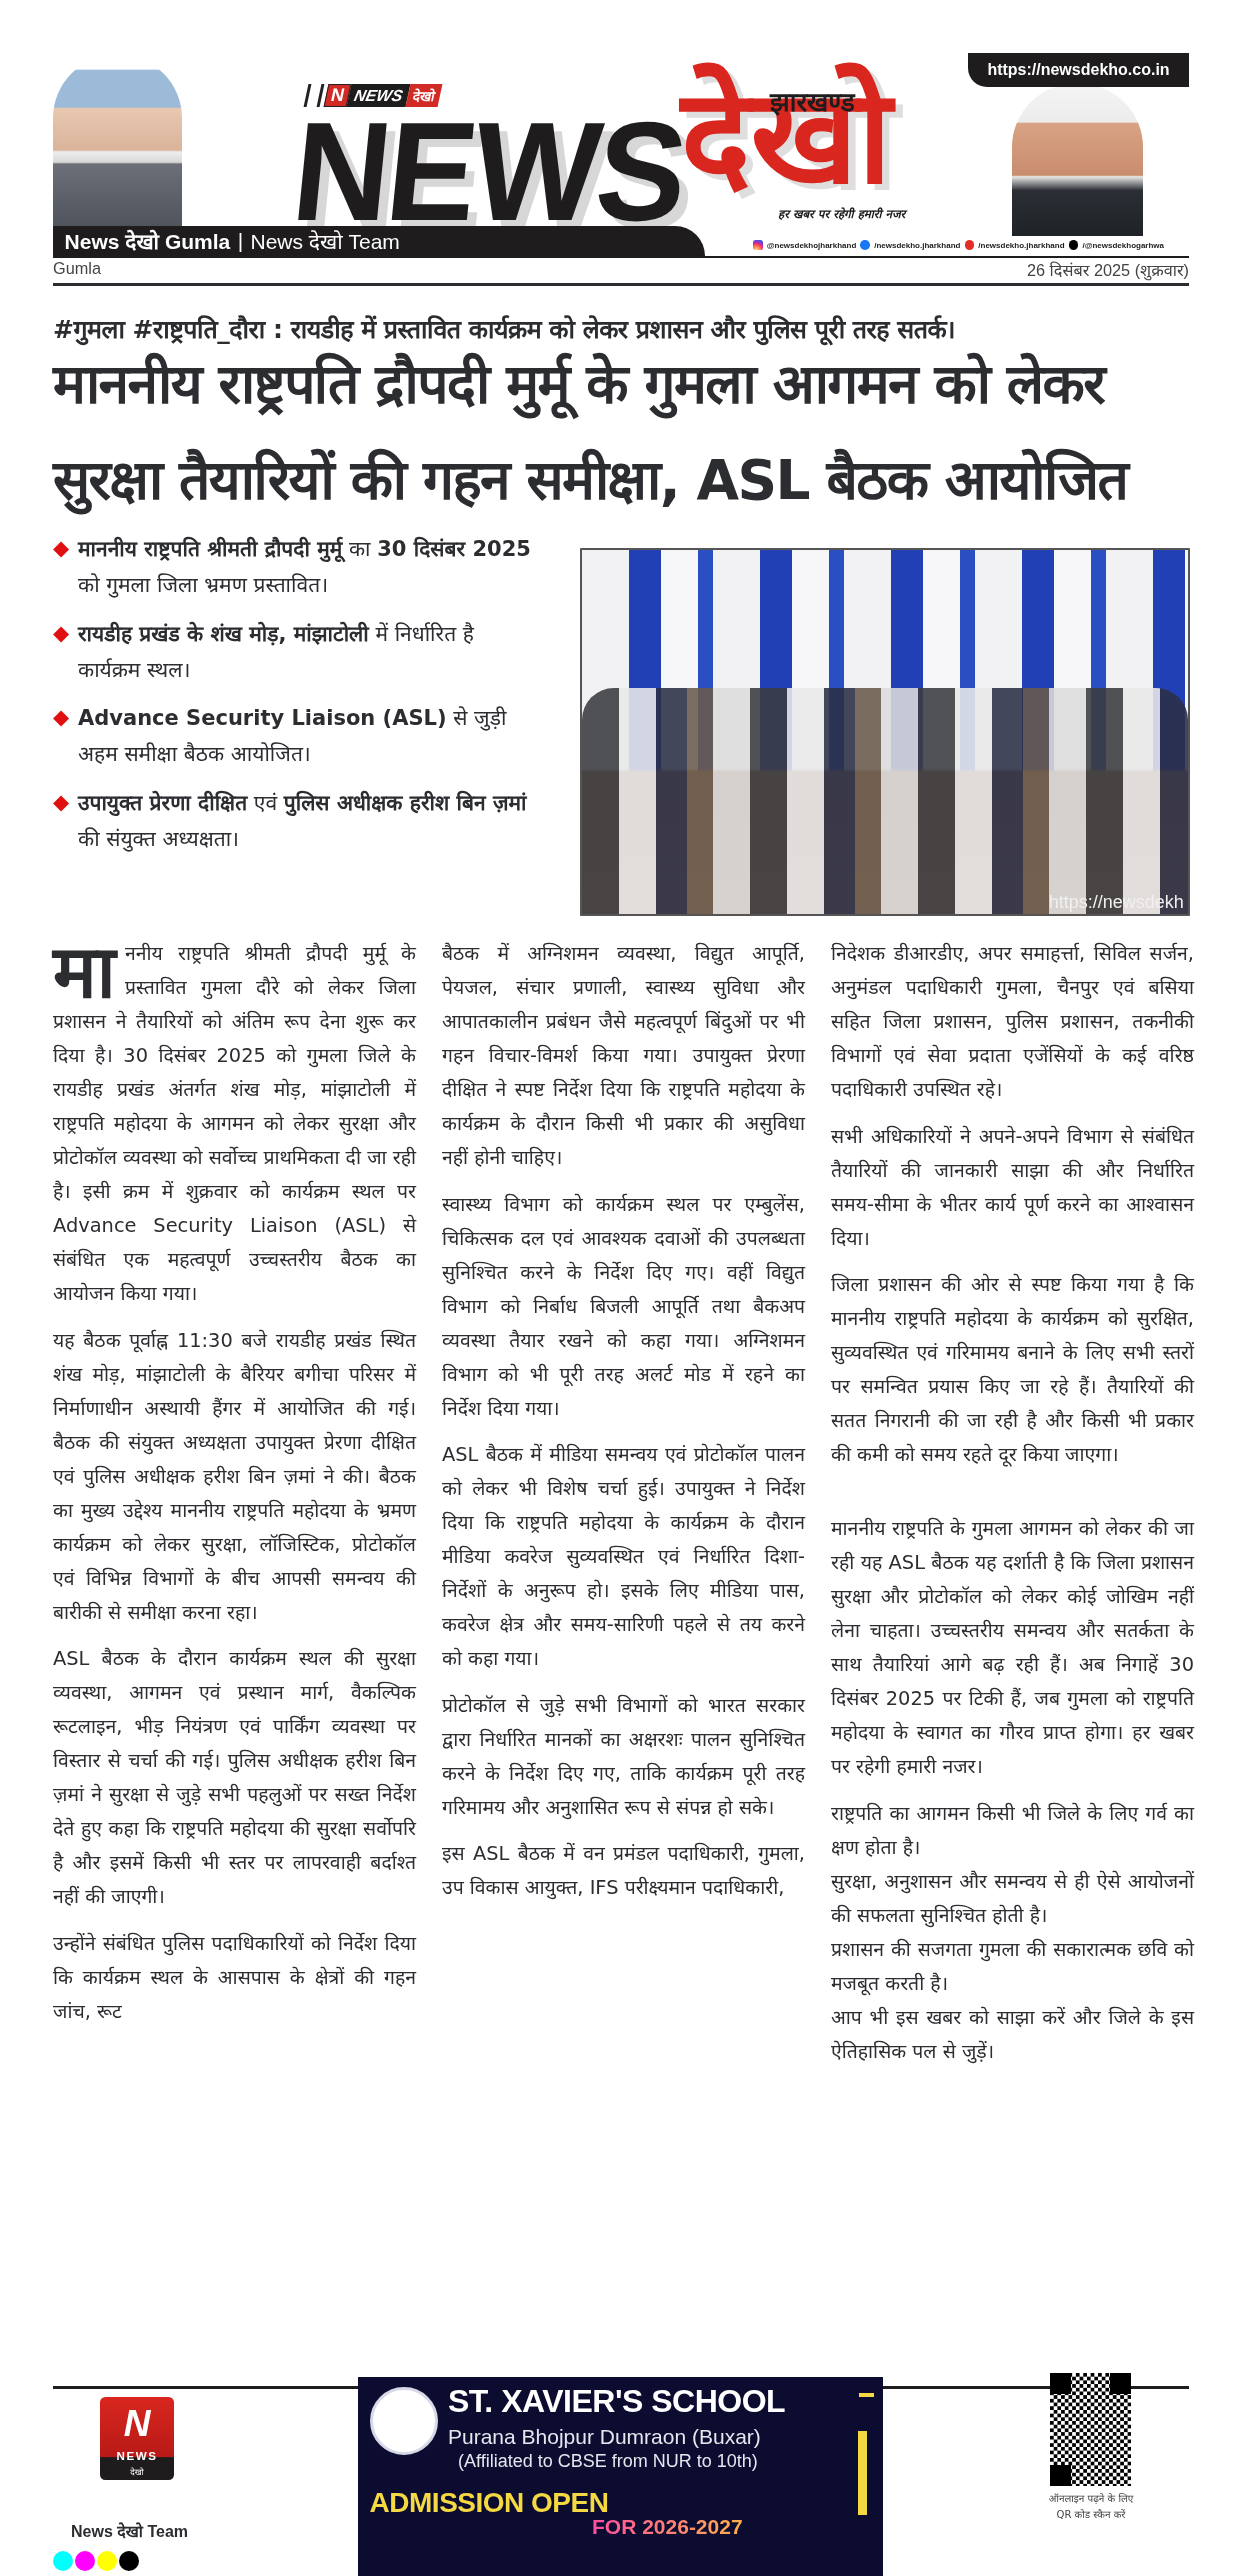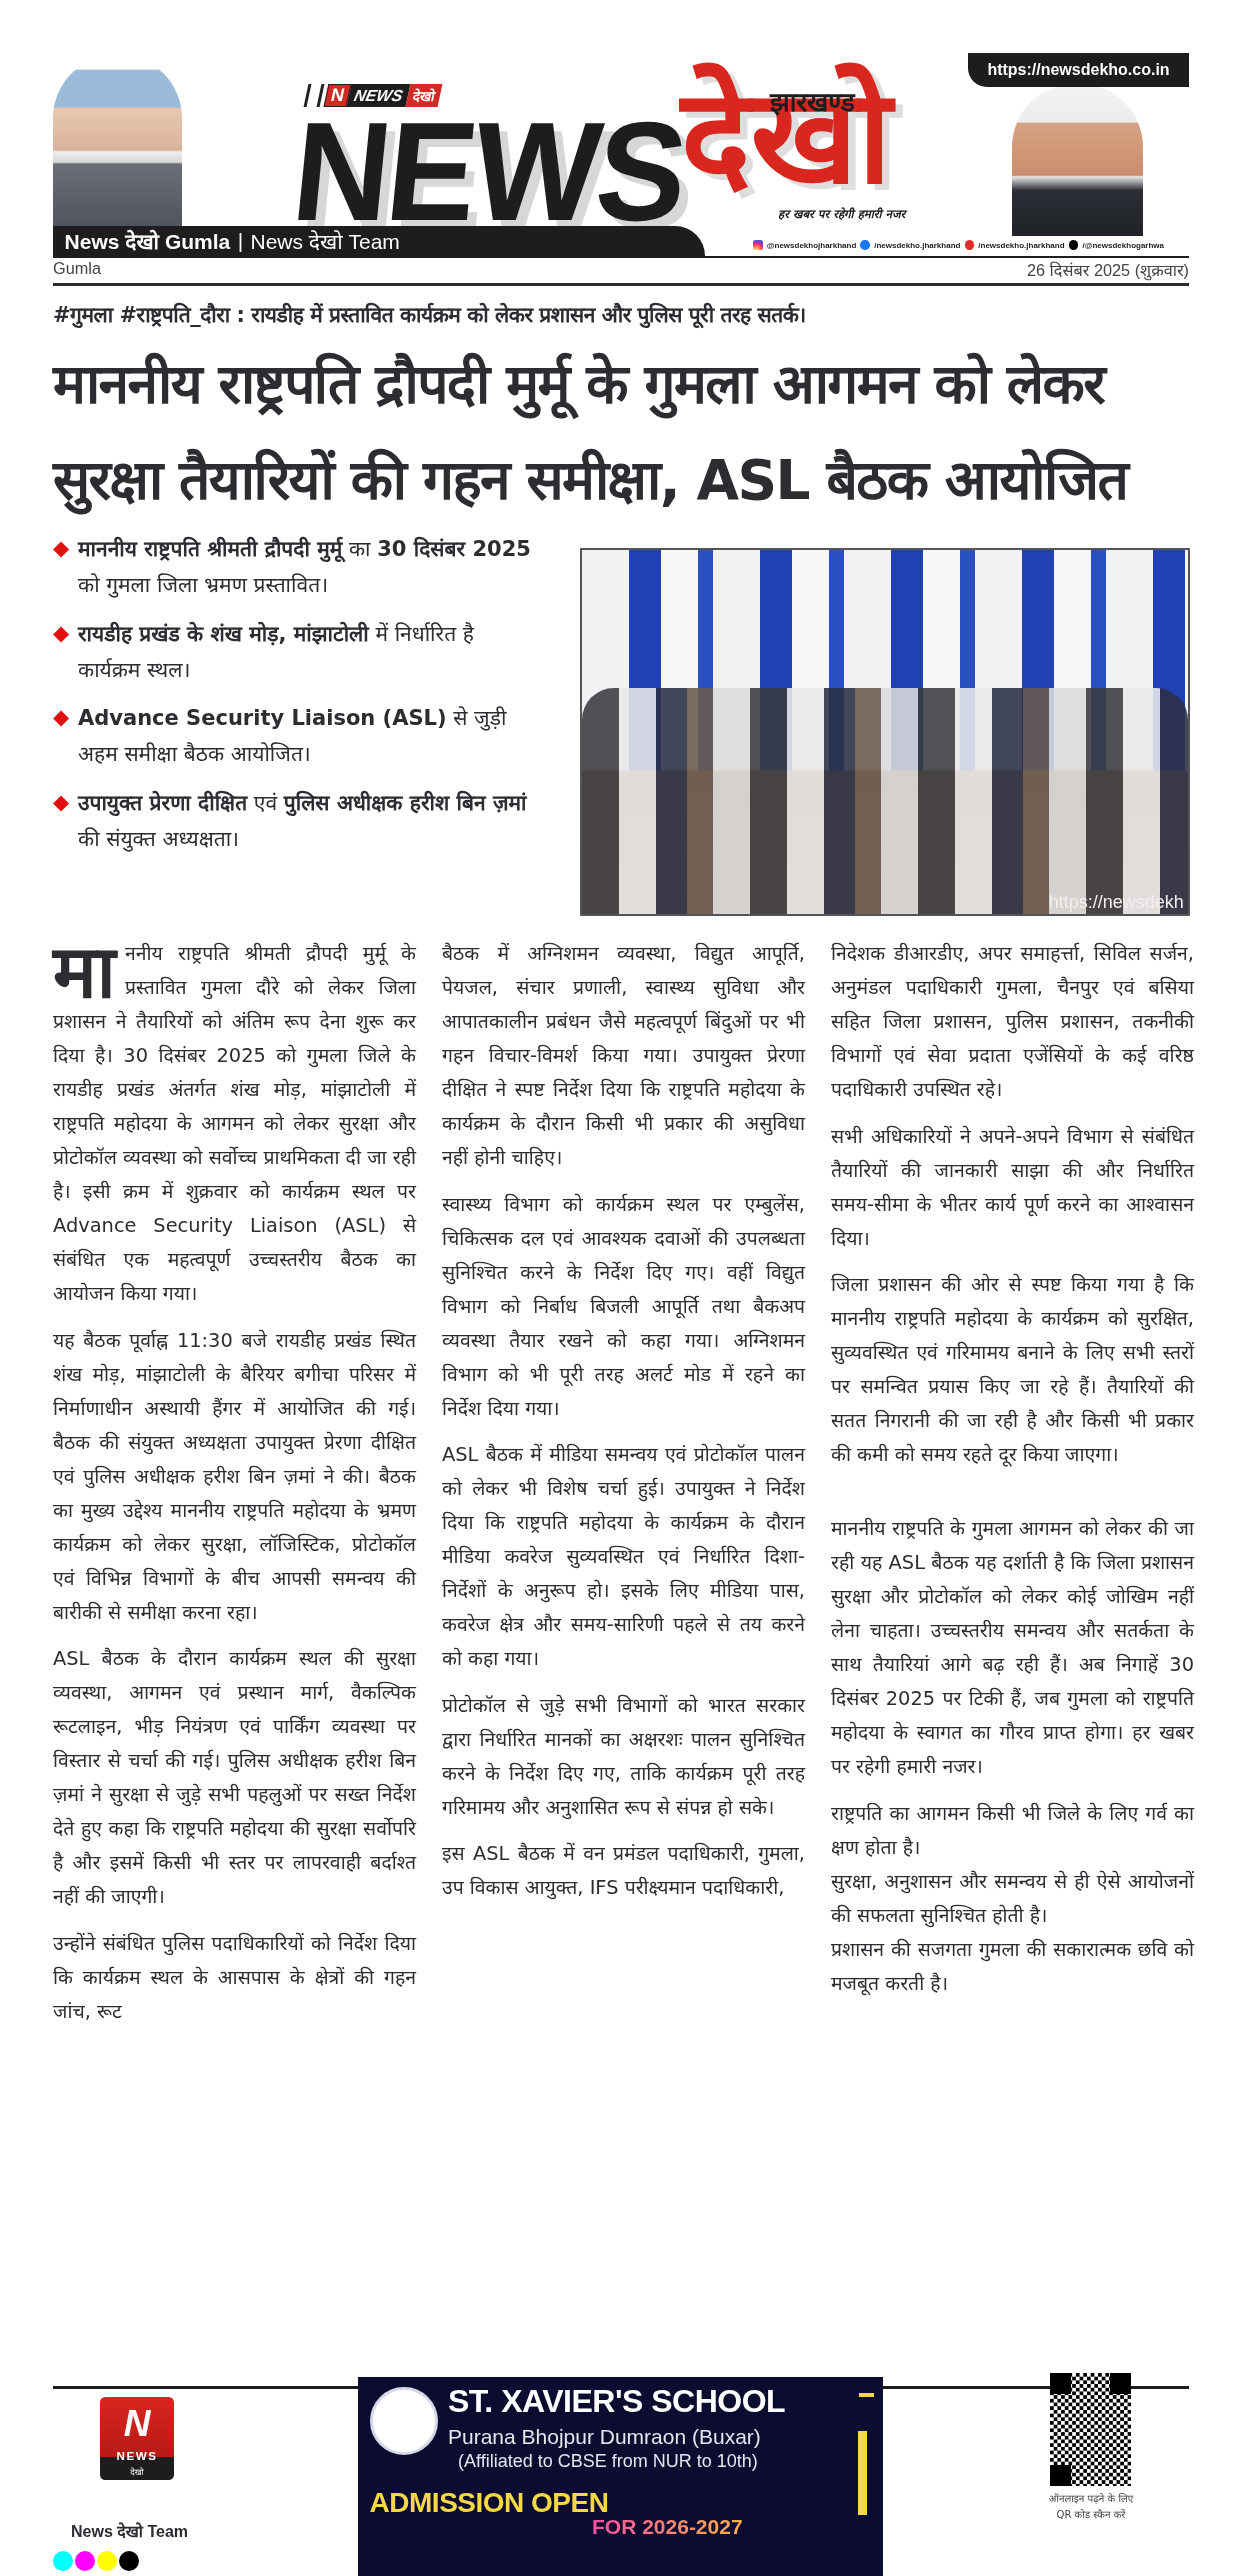--- a/index.html
+++ b/index.html
@@ -60,21 +60,21 @@
   .ico-ig { background: radial-gradient(circle at 30% 110%, #fdf497 0%, #fd5949 45%, #d6249f 60%, #285AEB 90%); border-radius: 2.6px !important;}
   .ico-fb { background: #1877f2; }
   .ico-yt { background: #e52d27; }
   .ico-x { background: #000; }
   .masthead-rule { left: 53px; top: 256px; width: 1136px; height: 1.6px; background: #1e1c1c; }
   .meta-place { left: 53px; top: 259px; font-size: 16.3px; color: #444; font-family:"Liberation Sans",sans-serif; }
   .meta-date { right: 51px; top: 259px; font-size: 16.3px; color: #444; font-family:"Liberation Sans",sans-serif; }
   .meta-rule { left: 53px; top: 283px; width: 1136px; height: 3.2px; background: #2b2d31; }
 
   
-  .kicker { left: 53px; top: 300px; width: 1136px; font-size: 21px; font-weight: bold; color: #2b2d31; white-space: nowrap; letter-spacing: -0.5px;}
+  .kicker { left: 53px; top: 311px; width: 1136px; font-size: 25px; font-weight: bold; color: #2b2d31; white-space: nowrap; letter-spacing: -0.5px;}
   .headline {
     left: 53px; top: 336px; width: 1136px; font-size: 55px; font-weight: bold; line-height: 96px;
     color: #2b2d31; letter-spacing: -1.6px;
   }
 
   
   .highlights { left: 53px; top: 531px; width: 483px; }
   .hl-item { display: flex; margin-bottom: 12.6px; }
   .hl-item .dia { color: #e01010; font-size: 21px; line-height: 34px; width: 25px; flex: none; }
   .hl-item .txt { font-size: 21px; line-height: 36px; color: #2b2d31; }
@@ -231,20 +231,21 @@
 </div>
 
 <div class="abs col col3">
   <p>निदेशक डीआरडीए, अपर समाहर्त्ता, सिविल सर्जन, अनुमंडल पदाधिकारी गुमला, चैनपुर एवं बसिया सहित जिला प्रशासन, पुलिस प्रशासन, तकनीकी विभागों एवं सेवा प्रदाता एजेंसियों के कई वरिष्ठ पदाधिकारी उपस्थित रहे।</p>
   <p>सभी अधिकारियों ने अपने-अपने विभाग से संबंधित तैयारियों की जानकारी साझा की और निर्धारित समय-सीमा के भीतर कार्य पूर्ण करने का आश्वासन दिया।</p>
   <p>जिला प्रशासन की ओर से स्पष्ट किया गया है कि माननीय राष्ट्रपति महोदया के कार्यक्रम को सुरक्षित, सुव्यवस्थित एवं गरिमामय बनाने के लिए सभी स्तरों पर समन्वित प्रयास किए जा रहे हैं। तैयारियों की सतत निगरानी की जा रही है और किसी भी प्रकार की कमी को समय रहते दूर किया जाएगा।</p>
   <p class="gap-extra">माननीय राष्ट्रपति के गुमला आगमन को लेकर की जा रही यह ASL बैठक यह दर्शाती है कि जिला प्रशासन सुरक्षा और प्रोटोकॉल को लेकर कोई जोखिम नहीं लेना चाहता। उच्चस्तरीय समन्वय और सतर्कता के साथ तैयारियां आगे बढ़ रही हैं। अब निगाहें 30 दिसंबर 2025 पर टिकी हैं, जब गुमला को राष्ट्रपति महोदया के स्वागत का गौरव प्राप्त होगा। हर खबर पर रहेगी हमारी नजर।</p>
   <p class="tight">राष्ट्रपति का आगमन किसी भी जिले के लिए गर्व का क्षण होता है।</p>
   <p class="tight">सुरक्षा, अनुशासन और समन्वय से ही ऐसे आयोजनों की सफलता सुनिश्चित होती है।</p>
   <p class="tight">प्रशासन की सजगता गुमला की सकारात्मक छवि को मजबूत करती है।</p>
+  <p class="tight">आप भी इस खबर को साझा करें और जिले के इस ऐतिहासिक पल से जुड़ें।</p>
 </div>
 
 <div class="abs footer-rule"></div>
 
 <div class="abs foot-logo">
   <span class="n">N</span>
   <span class="w">NEWS</span>
   <span class="d">देखो</span>
 </div>
 <div class="abs foot-team">News देखो Team</div>

